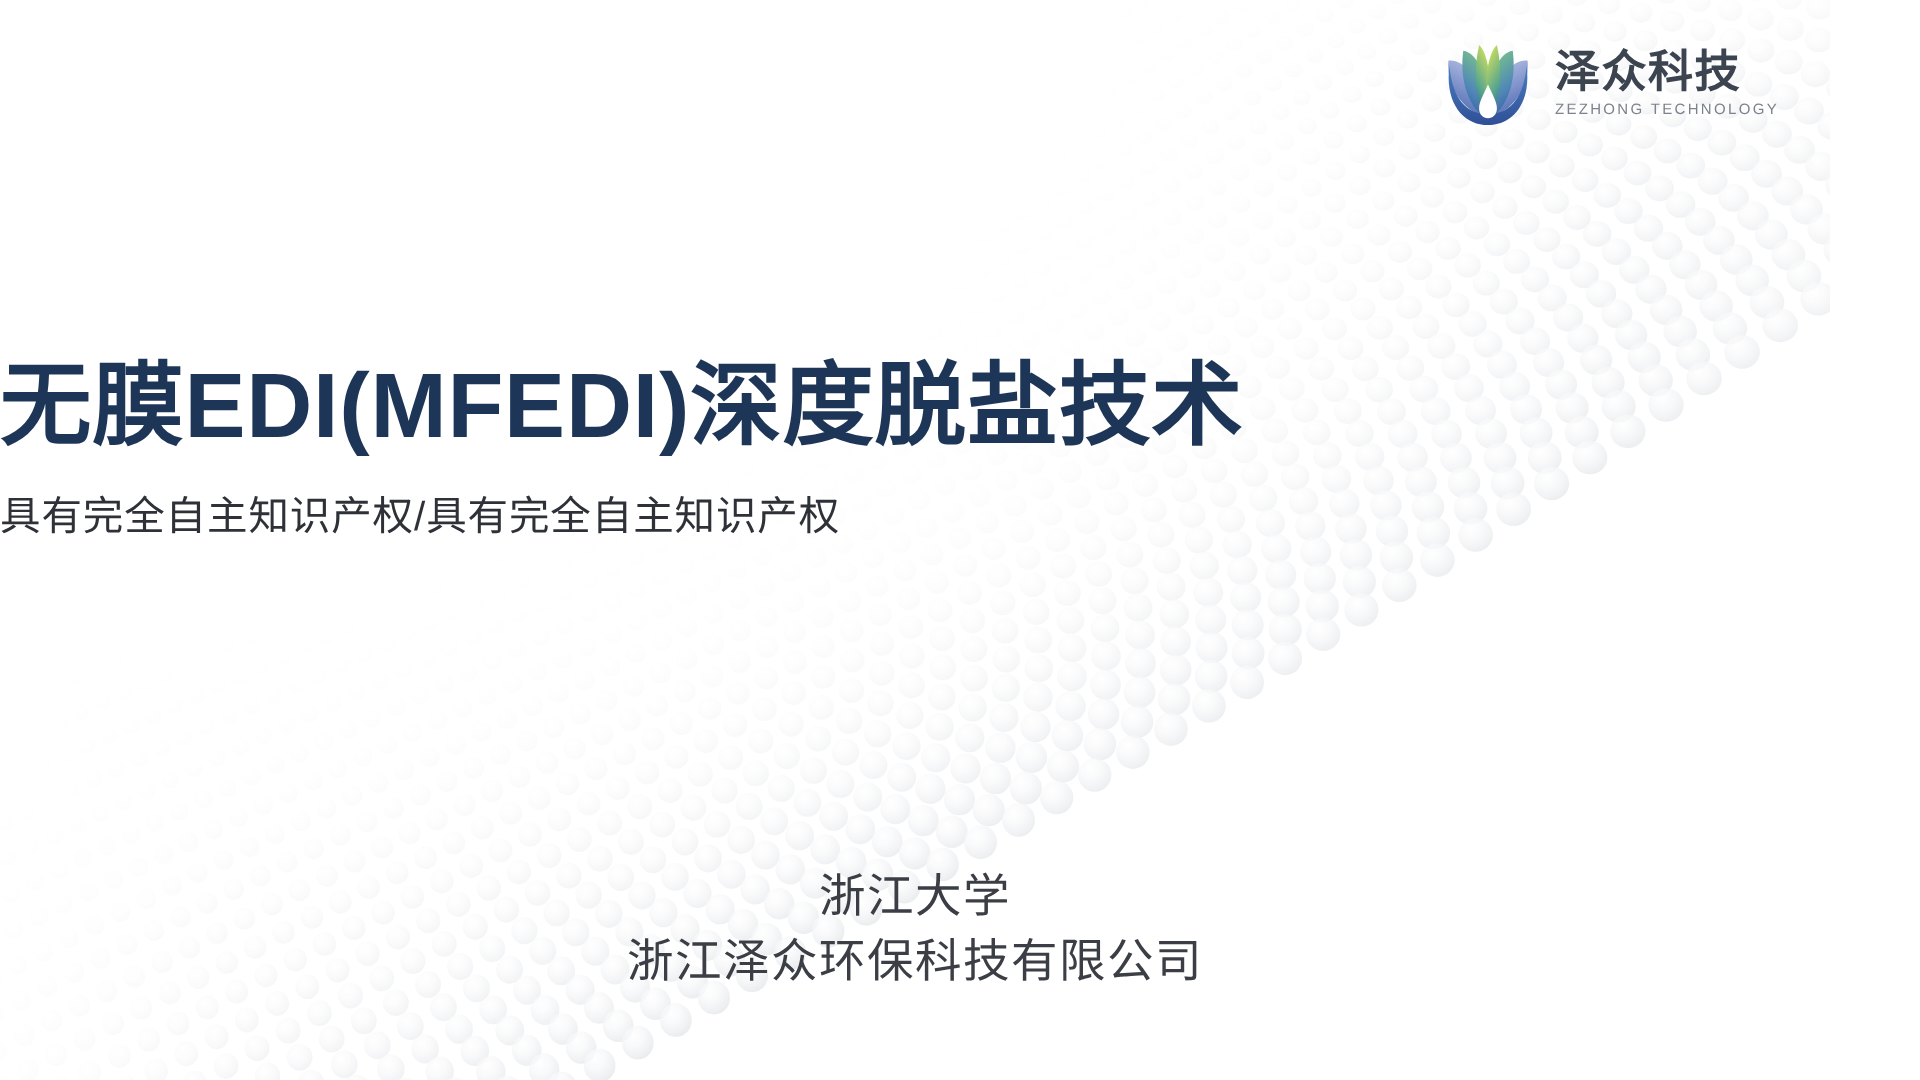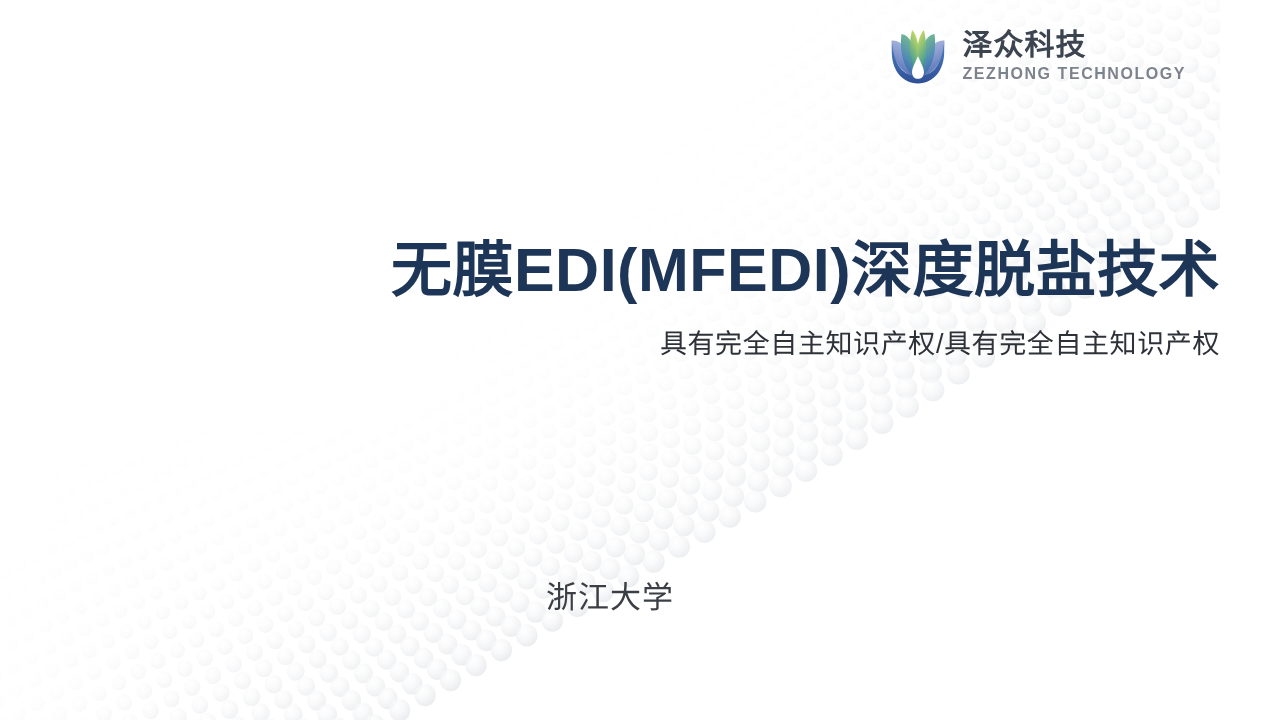--- a/index.html
+++ b/index.html
@@ -95,36 +95,36 @@
   }
   .logo-cn {
     font-size: 30px;
     font-weight: 700;
     letter-spacing: 1px;
     color: #3c4450;
     line-height: 1.06;
     white-space: nowrap;
   }
   .logo-en {
-    font-size: 16px;
-    font-weight: 700;
+    font-size: 10px;
+    font-weight: 400;
     letter-spacing: 1.55px;
     color: #7c838d;
     line-height: 1.1;
     margin-top: 4px;
     white-space: nowrap;
   }
 
   
   .headline {
     position: absolute;
     left: 0;
     right: 0;
     top: 238px;
-    text-align: right;
+    text-align: left;
     z-index: 5;
   }
   .title {
     font-size: 61px;
     font-weight: 700;
     color: #1d3557;
     letter-spacing: 0.5px;
     line-height: 1.08;
     margin: 0;
     white-space: nowrap;
@@ -2287,15 +2287,16 @@
     </div>
   </div>
 
   <div class="headline">
     <h1 class="title">无膜EDI(MFEDI)深度脱盐技术</h1>
     <p class="subtitle">具有完全自主知识产权/具有完全自主知识产权</p>
   </div>
 
   <div class="affiliations">
     <p class="affiliation">浙江大学</p>
+    <p class="affiliation">浙江泽众环保科技有限公司</p>
   </div>
 
 </div>
 
 </body></html>

